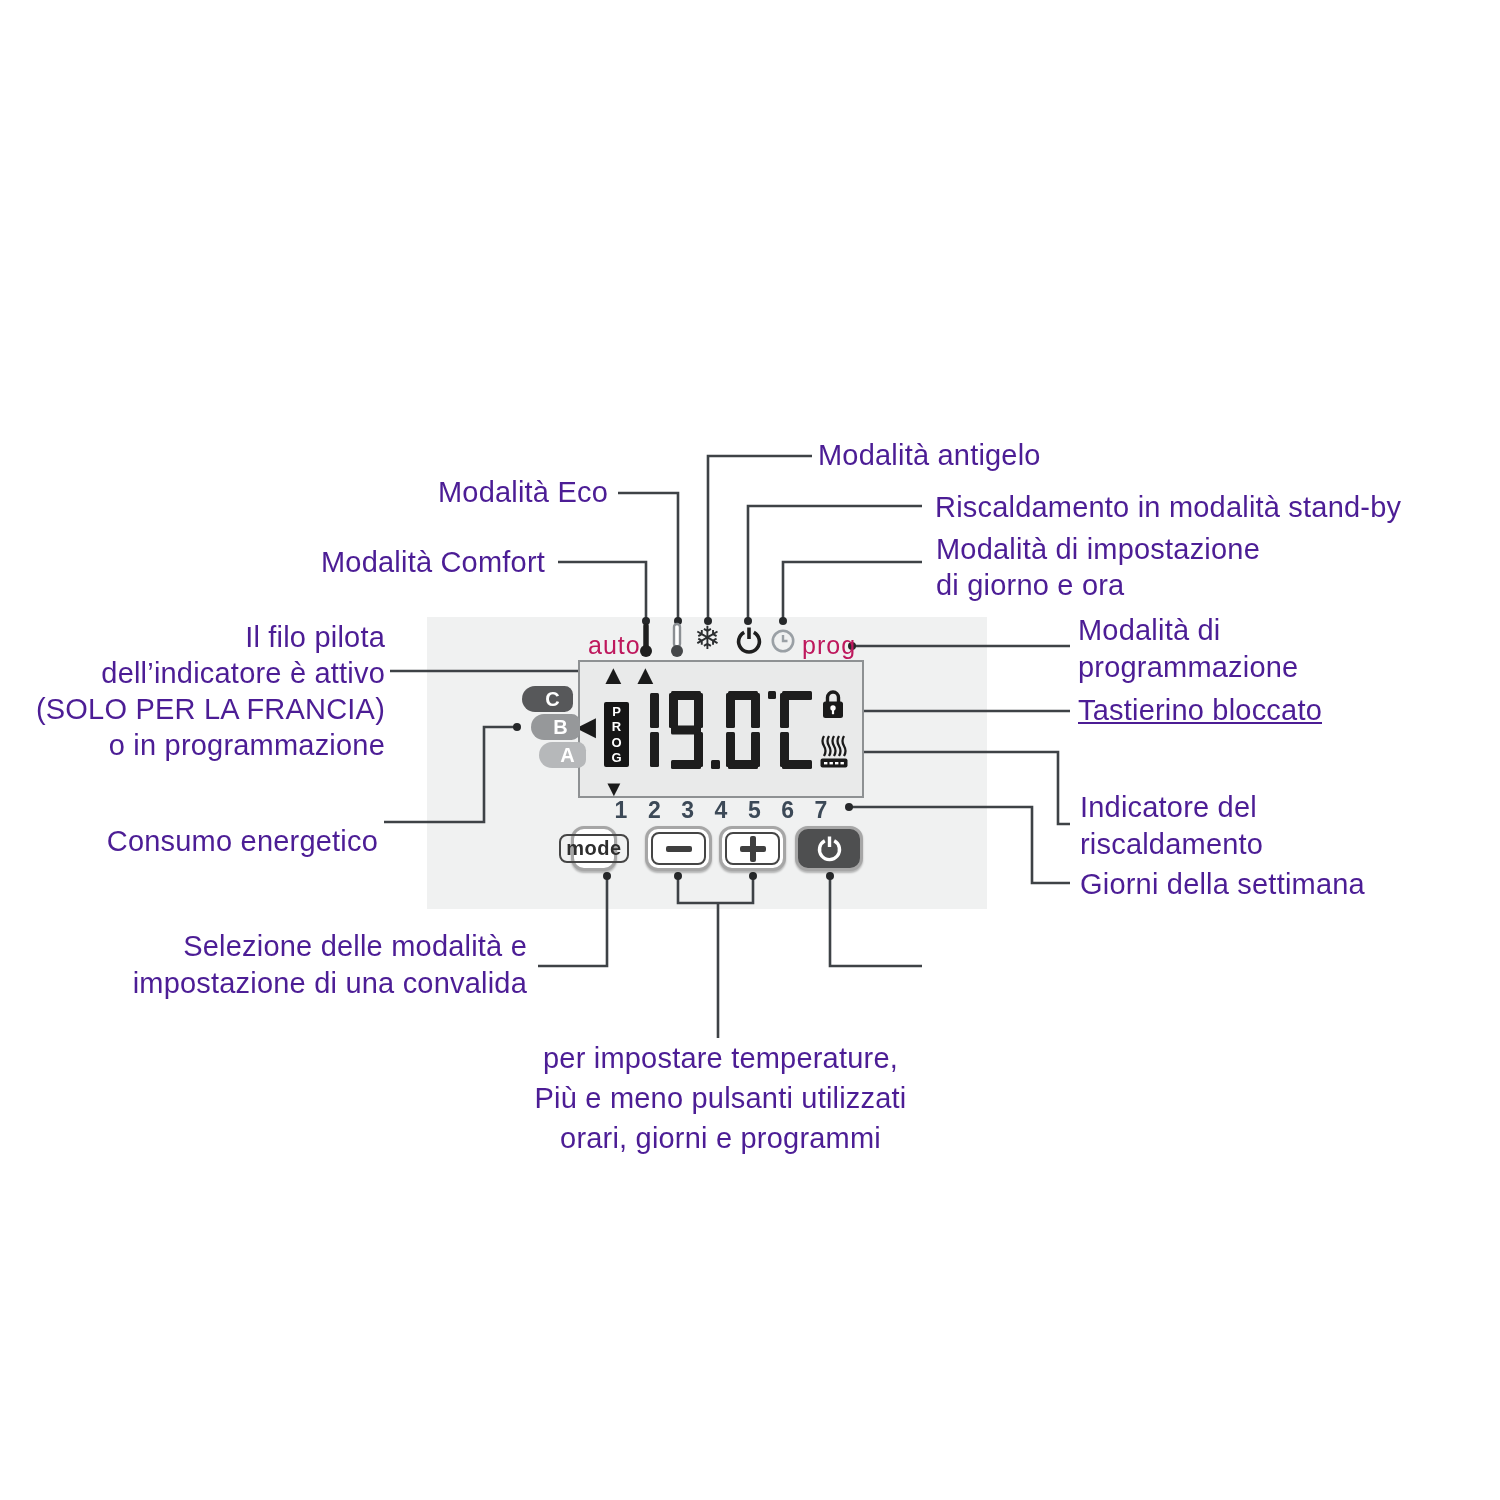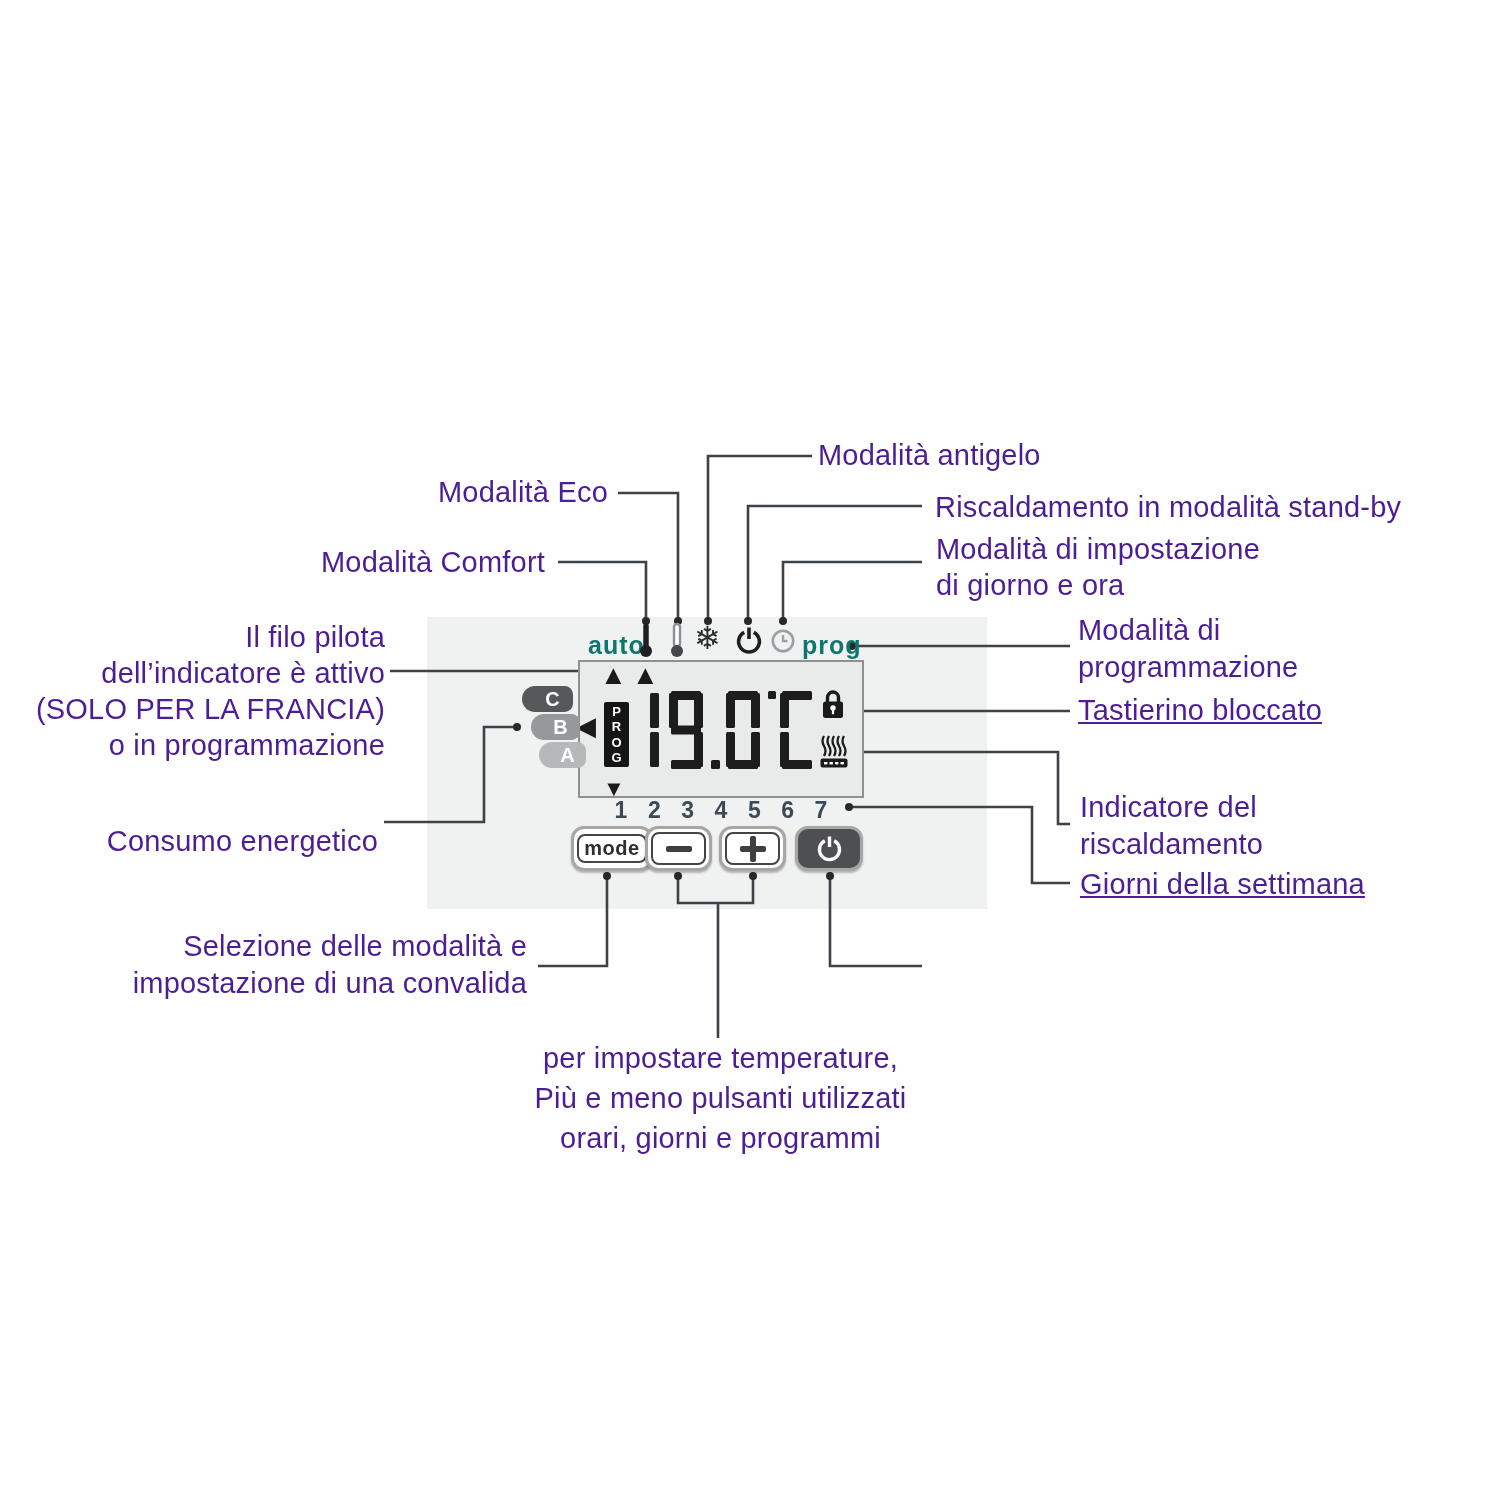--- a/index.html
+++ b/index.html
@@ -11,21 +11,21 @@
   
   .label{
     position:absolute;font-size:29px;line-height:36px;color:#4c1d95;
     white-space:nowrap;letter-spacing:0.2px;
   }
   .label.right{text-align:right;}
   .label.center{text-align:center;white-space:normal;}
   
   #panel{left:427px;top:617px;width:560px;height:292px;background:#f0f1f1;}
   #lcd{left:578px;top:660px;width:286px;height:138px;background:#e9eaea;border:2px solid #8e9193;box-sizing:border-box;}
-  .grayui{position:absolute;font-size:25px;font-weight:bold;color:#0f766e;letter-spacing:1px;}
+  .grayui{position:absolute;font-size:25px;font-weight:normal;color:#be185d;letter-spacing:1px;}
   .tri{position:absolute;color:#1a1a1a;line-height:1;}
   #progbox{
     left:604px;top:702px;width:25px;height:65px;background:#151515;border-radius:2px;
     display:flex;flex-direction:column;align-items:center;justify-content:center;
   }
   #progbox span{color:#ffffff;font-size:13px;font-weight:bold;line-height:15.5px;}
   #days{
     left:608px;top:797px;width:226px;display:flex;justify-content:space-between;
   }
   #days span{width:26px;text-align:center;font-size:23px;font-weight:bold;color:#3c4957;}
@@ -33,21 +33,21 @@
   .btn{
     position:absolute;top:826px;height:45px;box-sizing:border-box;
     border:3px solid #a6a6a6;border-radius:13px;background:#ffffff;
     display:flex;align-items:center;justify-content:center;
     box-shadow:0 1.5px 2px rgba(0,0,0,0.25);
   }
   .btn .inner{
     border:2.5px solid #454545;border-radius:8px;display:flex;
     align-items:center;justify-content:center;box-sizing:border-box;
   }
-  #btn-mode{left:571px;width:82px;}
+  #btn-mode{left:571px;width:46px;}
   #btn-mode .inner{padding:0 5px;height:29px;}
   #btn-mode .inner span{font-size:20px;font-weight:bold;color:#2e2e2e;letter-spacing:0.5px;}
   #btn-minus{left:645px;width:67px;}
   #btn-plus{left:719px;width:67px;}
   #btn-minus .inner,#btn-plus .inner{width:55px;height:33px;}
   .hbar{width:26px;height:6px;background:#3f3f3f;border-radius:2px;}
   .cross{position:relative;width:26px;height:26px;}
   .cross div{position:absolute;background:#3f3f3f;border-radius:2px;}
   .cross .h{left:0;top:10px;width:26px;height:6px;}
   .cross .v{left:10px;top:0;width:6px;height:26px;}
@@ -260,21 +260,21 @@
 
   <div class="label" style="left:1078px;top:692px;text-decoration:underline;">Tastierino bloccato</div>
 
   <div class="label right" style="right:1122px;top:804px;margin-top:19px;">Consumo energetico</div>
 
   <div class="label" style="left:1080px;top:789px;line-height:37px;">
     <div>Indicatore del</div>
     <div>riscaldamento</div>
   </div>
 
-  <div class="label" style="left:1080px;top:866px;text-decoration:underline;">Giorni della settimana</div>
+  <div class="label" style="left:1080px;top:866px;">Giorni della settimana</div>
 
   <div class="label right" style="right:973px;top:928px;line-height:37px;">
     <div>Selezione delle modalità e</div>
     <div>impostazione di una convalida</div>
   </div>
 
 
   <div class="label center" style="left:468px;top:1038px;width:505px;line-height:40px;">
     <div>per impostare temperature,</div>
     <div>Più e meno pulsanti utilizzati</div>

